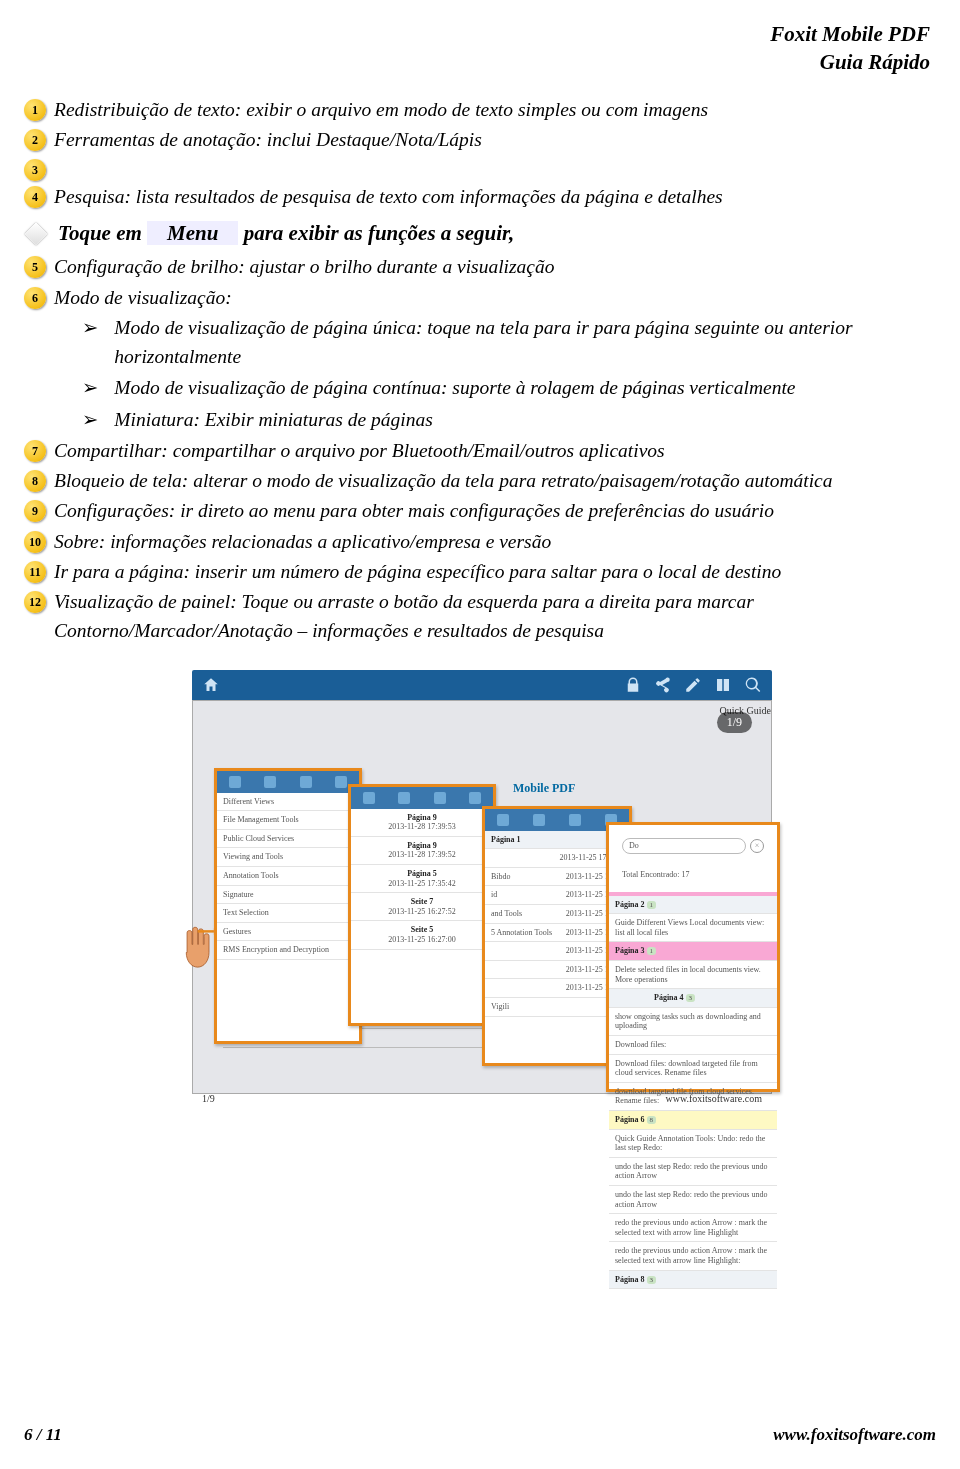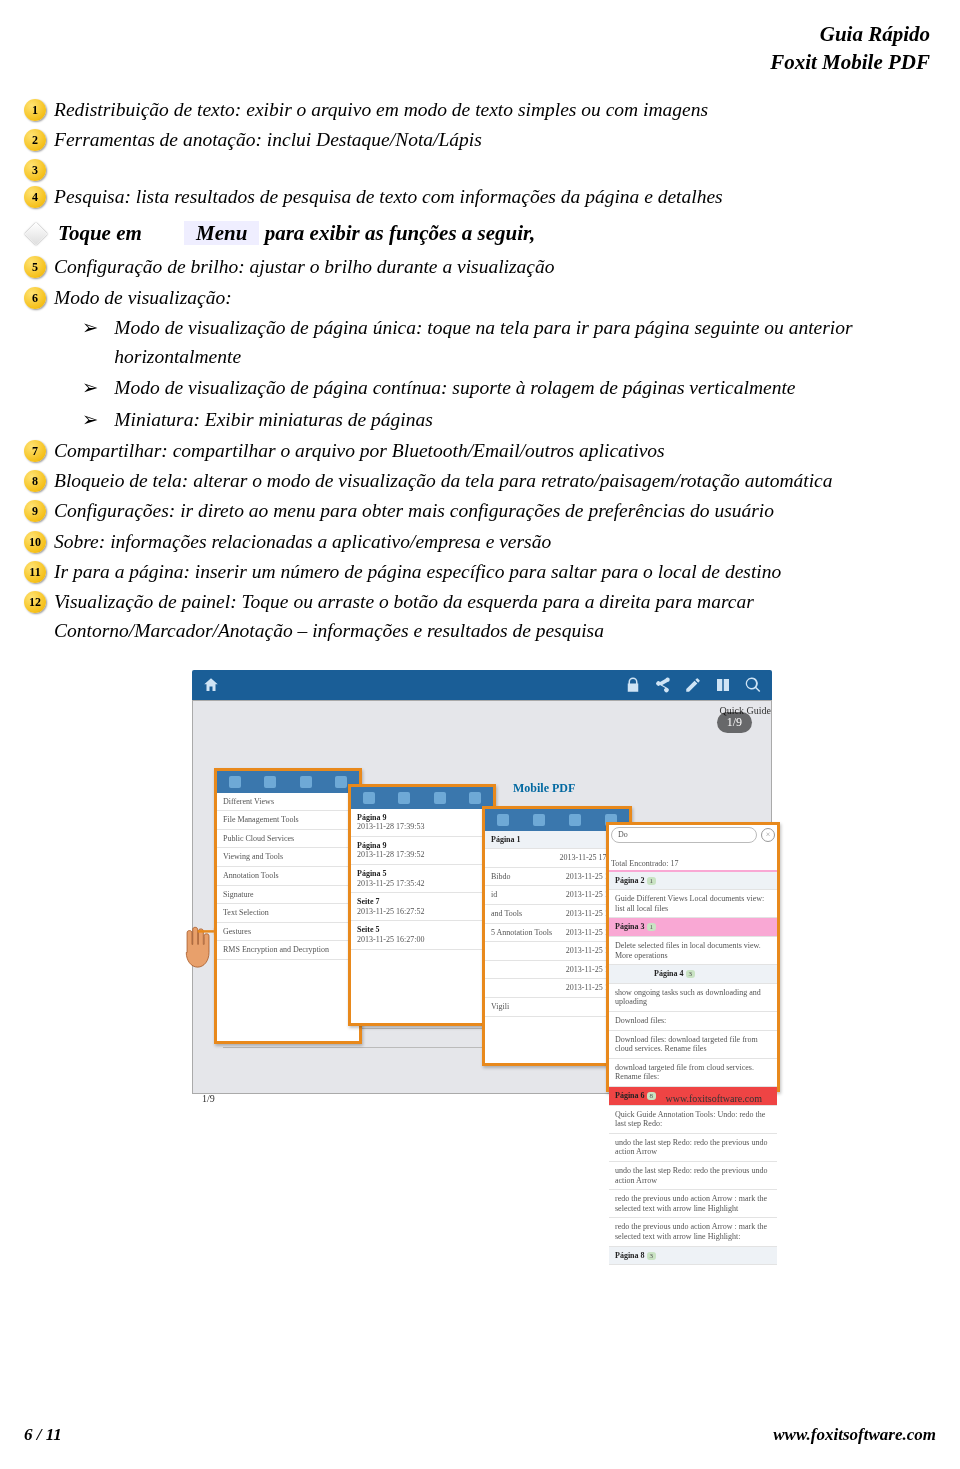--- a/index.html
+++ b/index.html
@@ -28,38 +28,38 @@
   .diamond-text { font-family: Georgia, serif; font-weight: bold; font-size: 21px; }
   .arrow-row { display:flex; align-items:flex-start; padding-left: 58px; font-size: 19.5px; line-height:1.5; margin-bottom:2px; }
   .arrow-row .arrow { flex:0 0 auto; margin-right: 16px; font-style: normal; }
   .img-block { margin: 24px auto 0 auto; width: 700px; height: 464px; position: relative; }
   .mock-top { position:absolute; top:0; left:60px; right:60px; height:30px; background:#1A5E97; border-radius:2px 2px 0 0; display:flex; align-items:center; padding:0 10px; gap:12px;}
   .mock-icon { width:18px; height:18px; }
   .mock-body { position:absolute; top:30px; left:60px; right:60px; bottom:40px; background:#e5e6ea; border:1px solid #aaa; }
   .mock-page-ind { position:absolute; top:42px; right:80px; background:rgba(0,0,0,.55); color:#fff; font-style:normal; font-size:12px; padding:3px 10px; border-radius:11px; }
   .overlay { position:absolute; background:#fff; border:3px solid #E8891C; box-shadow:1px 2px 3px rgba(0,0,0,.25); font-style:normal; font-size:8px; color:#555; }
   .ov1 { top:98px; left:82px; width:148px; height:276px; }
-  .ov2 { top:114px; left:216px; width:148px; height:242px; }
+  .ov2 { top:114px; left:216px; width:148px; height:242px;text-align:center; }
   .ov3 { top:136px; left:350px; width:150px; height:260px; }
   .ov4 { top:152px; left:474px; width:174px; height:270px; }
   .ov-tabbar{ height:22px; background:#3a77ad; display:flex; align-items:center; justify-content:space-around; }
   .ov-tabbar span{ width:12px; height:12px; background:#6ea9d6; border-radius:2px;}
   .ov-row{ padding:4px 6px; border-bottom:1px solid #e3e3e3; line-height:1.2; }
   .ov-row b{ color:#222; font-weight:bold;}
   .hand { position:absolute; top:250px; left:38px; width:52px; height:52px; }
   .mock-bottom-row { position:absolute; bottom:30px; left:70px; right:70px; display:flex; justify-content:space-between; font-style:normal; font-size:10px; color:#333;}
   .footer { position:absolute; bottom:24px; left:24px; right:24px; display:flex; justify-content:space-between; font-family: Georgia, serif; font-weight:bold; font-size:17px;}
-  .highlight { background: #efeeff; padding: 0 12px; margin-left: 37px; }
+  .highlight { background: #efeeff; padding: 0 20px; }
 </style>
 </head>
 <body>
 
 <div class="header">
+  <div>Foxit Mobile PDF</div>
   <div>Guia Rápido</div>
-  <div>Foxit Mobile PDF</div>
 </div>
 
 <div class="line">
   <span class="num-icon">1</span>
   <span>Redistribuição de texto: exibir o arquivo em modo de texto simples ou com imagens</span>
 </div>
 <div class="line">
   <span class="num-icon">2</span>
   <span>Ferramentas de anotação: inclui Destaque/Nota/Lápis</span>
 </div>
@@ -215,39 +215,39 @@
     <div class="ov-row"><span>Bibdo</span><span style="float:right">2013-11-25 17:36</span></div>
     <div class="ov-row"><span>id</span><span style="float:right">2013-11-25 17:36</span></div>
     <div class="ov-row"><span>and Tools</span><span style="float:right">2013-11-25 17:36</span></div>
     <div class="ov-row"><span>5 Annotation Tools</span><span style="float:right">2013-11-25 17:36</span></div>
     <div class="ov-row" style="text-align:right;">2013-11-25 17:36</div>
     <div class="ov-row" style="text-align:right;">2013-11-25 17:36</div>
     <div class="ov-row" style="text-align:right;">2013-11-25 17:36</div>
     <div class="ov-row">Vigili</div>
   </div>
   <div class="overlay ov4">
-    <div style="padding:2px;border-bottom:2px solid #f9a8d4;">
+    <div style="padding:13px;border-bottom:4px solid #f9a8d4;">
       <div style="display:flex;align-items:center;gap:4px;">
         <div style="flex:1;height:16px;border:1px solid #bbb;border-radius:8px;padding:0 6px;display:flex;align-items:center;">
             <span>Do</span>
           </div>
         <div style="width:14px;height:14px;border:1px solid #999;border-radius:50%;color:#999;text-align:center;line-height:12px;">×</div>
       </div>
       <div style="margin-top:16px;">Total Encontrado: 17</div>
     </div>
     <div class="ov-row" style="background:#eef2f6;"><b>Página 2</b> <span style="background:#c9e3c3;padding:0 3px;border-radius:3px;font-size:7px;">1</span></div>
     <div class="ov-row">Guide Different Views Local documents view: list all local files</div>
     <div class="ov-row" style="background:#f9a8d4;"><b>Página 3</b> <span style="background:#c9e3c3;padding:0 3px;border-radius:3px;font-size:7px;">1</span></div>
     <div class="ov-row">Delete selected files in local documents view. More operations</div>
     <div class="ov-row" style="background:#eef2f6;padding-left:45px;"><b>Página 4</b> <span style="background:#c9e3c3;padding:0 3px;border-radius:3px;font-size:7px;">3</span></div>
     <div class="ov-row">show ongoing tasks such as downloading and uploading</div>
     <div class="ov-row">Download files:</div>
     <div class="ov-row">Download files: download targeted file from cloud services. Rename files</div>
     <div class="ov-row">download targeted file from cloud services. Rename files:</div>
-    <div class="ov-row" style="background:#ef4444;"><b>Página 6</b> <span style="background:#c9e3c3;padding:0 3px;border-radius:3px;font-size:7px;">8</span></div>
+    <div class="ov-row" style="background:#fef9c3;"><b>Página 6</b> <span style="background:#c9e3c3;padding:0 3px;border-radius:3px;font-size:7px;">8</span></div>
     <div class="ov-row">Quick Guide Annotation Tools: Undo: redo the last step Redo:</div>
     <div class="ov-row">undo the last step Redo: redo the previous undo action Arrow</div>
     <div class="ov-row">undo the last step Redo: redo the previous undo action Arrow</div>
     <div class="ov-row">redo the previous undo action Arrow : mark the selected text with arrow line Highlight</div>
     <div class="ov-row">redo the previous undo action Arrow : mark the selected text with arrow line Highlight:</div>
     <div class="ov-row" style="background:#eef2f6;"><b>Página 8</b> <span style="background:#c9e3c3;padding:0 3px;border-radius:3px;font-size:7px;">3</span></div>
   </div>
 
   <div class="mock-bottom-row">
     <span>1/9</span>

